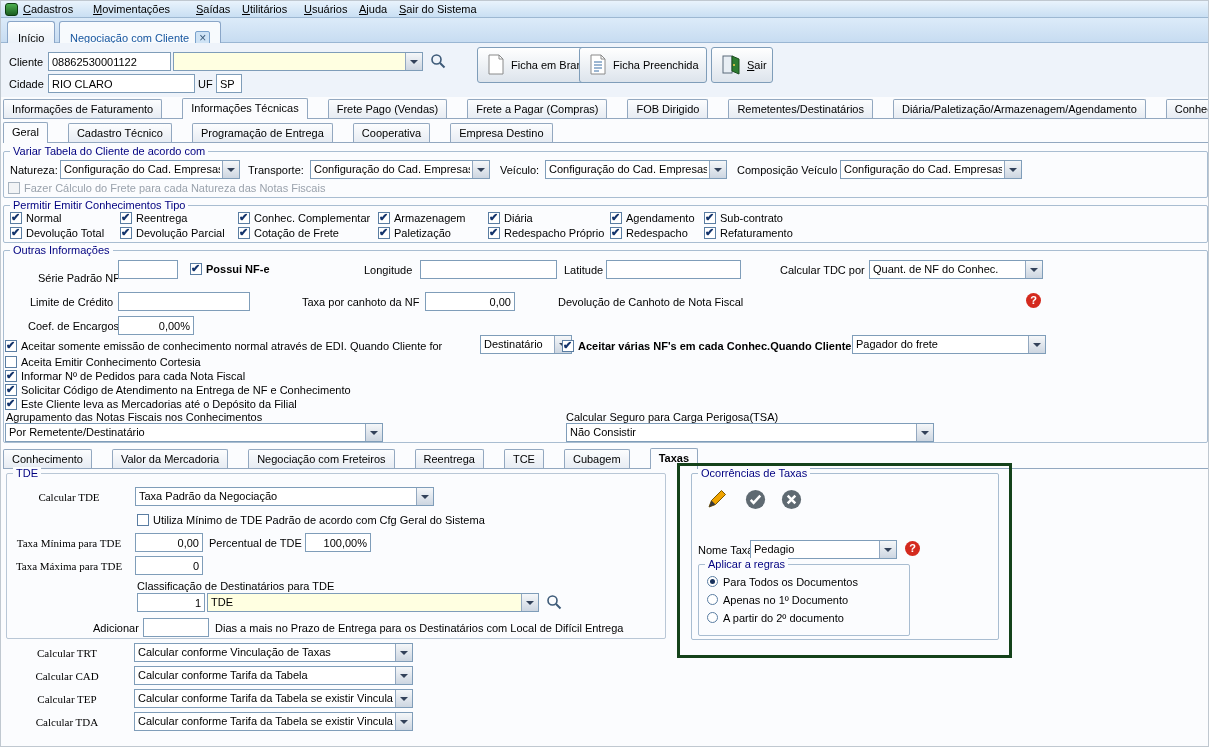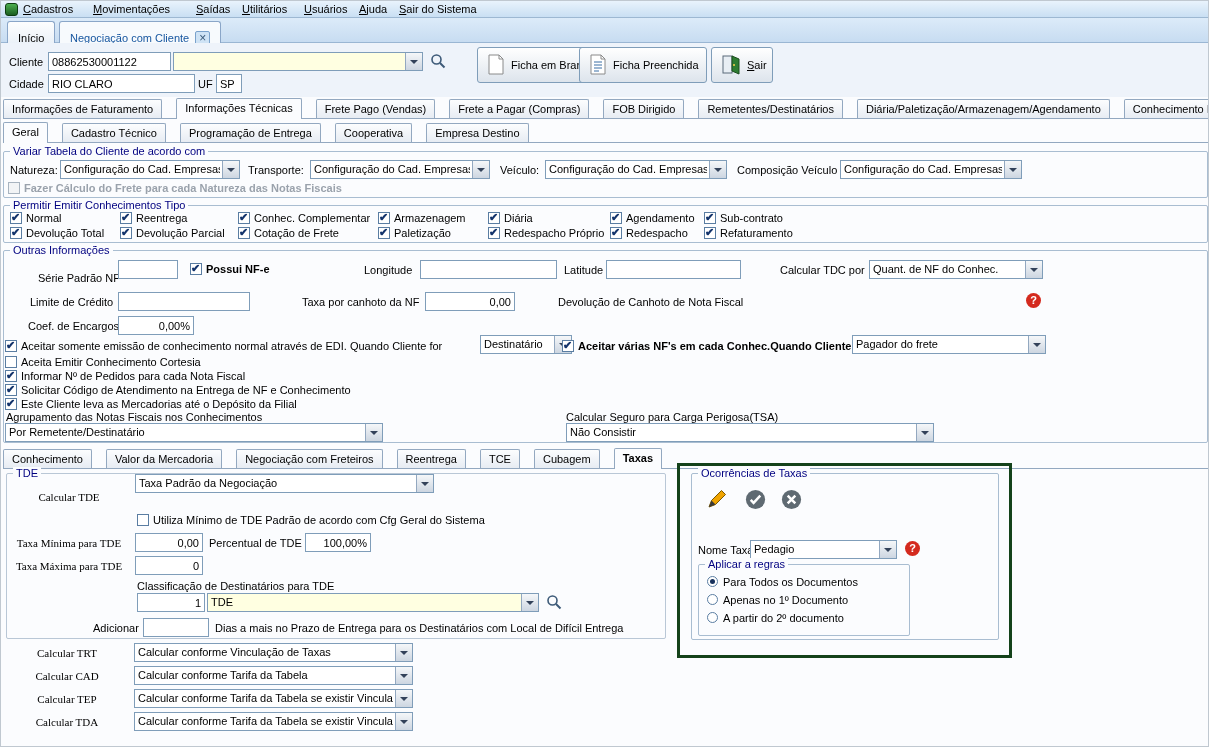--- a/index.html
+++ b/index.html
@@ -2,21 +2,21 @@
 <html><head>
 <meta charset="utf-8">
 <style>
   * { margin:0; padding:0; box-sizing:border-box; }
   html,body { background:#e8e8e8; }
   body { font-family:"Liberation Sans", sans-serif; font-size:11px; color:#000; }
   .screen { position:relative; width:1209px; height:747px; background:#fbfcfe; overflow:hidden; border:1px solid #c0c8d0; }
   .abs { position:absolute; }
   .lbl { position:absolute; white-space:nowrap; line-height:13px; }
   .lbl.r { text-align:center;font-family:Liberation Serif, serif; }
-  .gray { color:#9aa2ac;font-weight:bold; }
+  .gray { color:#9aa2ac; }
 
   
   .menubar { position:absolute; left:0; top:0; width:100%; height:17px;
              background:linear-gradient(#e9f3fc,#c9dff3); border-bottom:1px solid #9db8d2; }
   .appicon { position:absolute; left:4px; top:2px; width:13px; height:13px; border-radius:3px;
              background:linear-gradient(#4caf50,#1b5e20); border:1px solid #0d3d10; }
   .menu-item { position:absolute; top:2px; display:inline-block; cursor:default; line-height:13px; }
   .menu-item::first-letter { text-decoration:underline; }
 
   
@@ -65,21 +65,21 @@
                            border-radius:50%; background:#17315c; }
 
   
   .group { position:absolute; border:1px solid #a9bdd1; border-radius:2px; }
   .gtitle { position:absolute; top:-7px; left:6px; background:#fbfcfe; padding:0 3px;
             color:#000080; line-height:13px; white-space:nowrap; }
 
   
   .tabstrip { position:absolute; display:flex; align-items:flex-end; border-bottom:1px solid #93a8c0; }
   .tab { border:1px solid #93a8c0; border-bottom:none; border-radius:2px 2px 0 0;
-         background:linear-gradient(#fcfdfe,#e7ecf3); padding:3px 8px; margin-right:14px;
+         background:linear-gradient(#fcfdfe,#e7ecf3); padding:3px 8px; margin-right:20px;
          white-space:nowrap; line-height:12px; cursor:default; }
   .tab.sel { background:#fbfcfe; margin-bottom:-1px; padding-bottom:5px; }
   .tab.sel.bold { font-weight:bold; }
 
   
   .bigbtn { position:absolute; height:36px; border:1px solid #7f9db9; border-radius:3px;
             background:linear-gradient(#ffffff,#dde4ec); display:flex; align-items:center;
             gap:6px; padding:0 9px; cursor:default; }
   .bigbtn .blabel { white-space:nowrap; }
   .blabel.accel { display:inline-block; }
@@ -361,21 +361,21 @@
     <div class="tab">Reentrega</div>
     <div class="tab">TCE</div>
     <div class="tab">Cubagem</div>
     <div class="tab sel bold">Taxas</div>
   </div>
 
   <div class="group" style="left:5px;top:472px;width:660px;height:166px;border-color:#b9c7d6">
     <span class="gtitle">TDE</span>
 
     <span class="lbl r" style="left:0;width:124px;top:17px">Calcular TDE</span>
-    <div class="combo" style="left:128px;top:0;width:299px">
+    <div class="combo" style="left:128px;top:13px;width:299px">
       <span class="ctext">Taxa Padrão da Negociação</span>
         <span class="cbtn"></span>
     </div>
 
     <div class="cbwrap" style="left:130px;top:39px">
         <span class="cb"></span>
         <span>Utiliza Mínimo de TDE Padrão de acordo com Cfg Geral do Sistema</span>
       </div>
 
     <span class="lbl r" style="left:0;width:124px;top:63px">Taxa Mínima para TDE</span>

